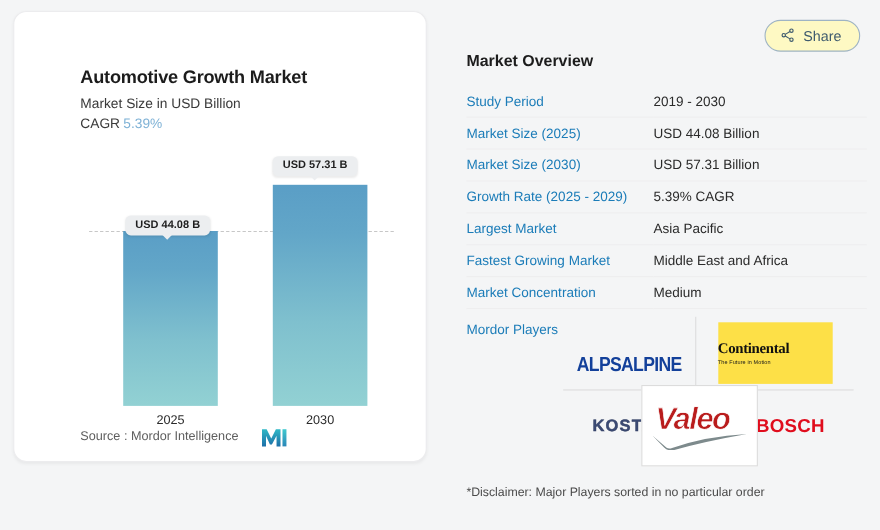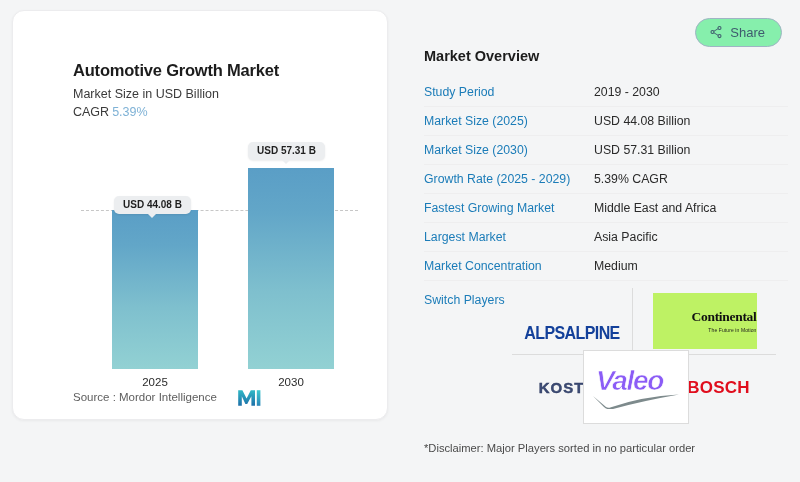--- a/index.html
+++ b/index.html
@@ -190,21 +190,21 @@
   
   .share-btn {
     position: absolute;
     right: 18px;
     top: 18px;
     display: flex;
     align-items: flex-start;
     gap: 7px;
     border: 1px solid #9fb4c4;
     border-radius: 16px;
-    background: #86efac;
+    background: #fef9c3;
     padding: 6px 16px 6px 13px;
     font-size: 13px;
     color: #3f5b6e;
     cursor: pointer;
   }
 
   
   .logos {
     position: absolute;
     left: 512px;
@@ -231,26 +231,26 @@
   .cell-bosch  { left: 121px; top: 67px; width: 143px; height: 65px; }
 
   .alps-text {
     font-size: 16px;
     font-weight: bold;
     color: #13409a;
     letter-spacing: -0.6px;
     transform: scaleY(1.15);
   }
   .cont-box {
-    background: #bef264;
+    background: #fde047;
     width: 104px;
     height: 56px;
     display: flex;
     flex-direction: column;
-    align-items: flex-end;
+    align-items: flex-start;
     justify-content: center;
   }
   .cont-main {
     font-family: "Liberation Serif", serif;
     font-size: 13.5px;
     font-weight: bold;
     color: #111111;
     letter-spacing: -0.3px;
   }
   .cont-sub {
@@ -305,21 +305,21 @@
     align-items: center;
     justify-content: center;
   }
   .valeo-inner { position: relative; width: 92px; height: 48px; }
   .valeo-text {
     position: absolute;
     left: 6px; top: 2px;
     font-size: 28px;
     font-weight: bold;
     font-style: italic;
-    color: #8b5cf6;
+    color: #b91c1c;
     letter-spacing: -1.3px;
     -webkit-text-stroke: 0.6px #ffffff;
   }
   .valeo-swoosh {
     position: absolute;
     left: 2px; bottom: 2px;
     width: 88px; height: 16px;
   }
 
   .disclaimer {
@@ -401,36 +401,36 @@
         </tr>
         <tr>
           <td class="ov-key">Market Size (2030)</td>
           <td class="ov-val">USD 57.31 Billion</td>
         </tr>
         <tr>
           <td class="ov-key">Growth Rate (2025 - 2029)</td>
           <td class="ov-val">5.39% CAGR</td>
         </tr>
         <tr>
+          <td class="ov-key">Largest Market</td>
+          <td class="ov-val">Asia Pacific</td>
+        </tr>
+        <tr>
           <td class="ov-key">Fastest Growing Market</td>
           <td class="ov-val">Middle East and Africa</td>
-        </tr>
-        <tr>
-          <td class="ov-key">Largest Market</td>
-          <td class="ov-val">Asia Pacific</td>
         </tr>
         <tr>
           <td class="ov-key">Market Concentration</td>
           <td class="ov-val">Medium</td>
         </tr>
       </tbody>
     </table>
   </div>
 
-  <div class="major-players-label">Switch Players</div>
+  <div class="major-players-label">Mordor Players</div>
 
   <div class="logos">
     <div class="gridline gl-h"></div>
     <div class="gridline gl-v"></div>
 
     <div class="logo-cell cell-alps">
       <span class="alps-text">ALPSALPINE</span>
     </div>
 
     <div class="logo-cell cell-cont">

